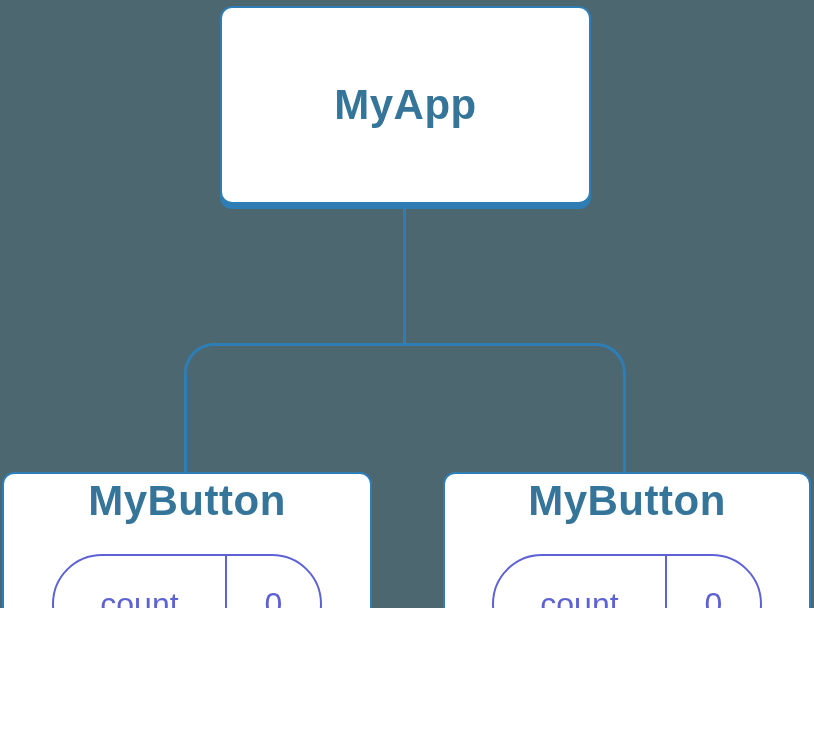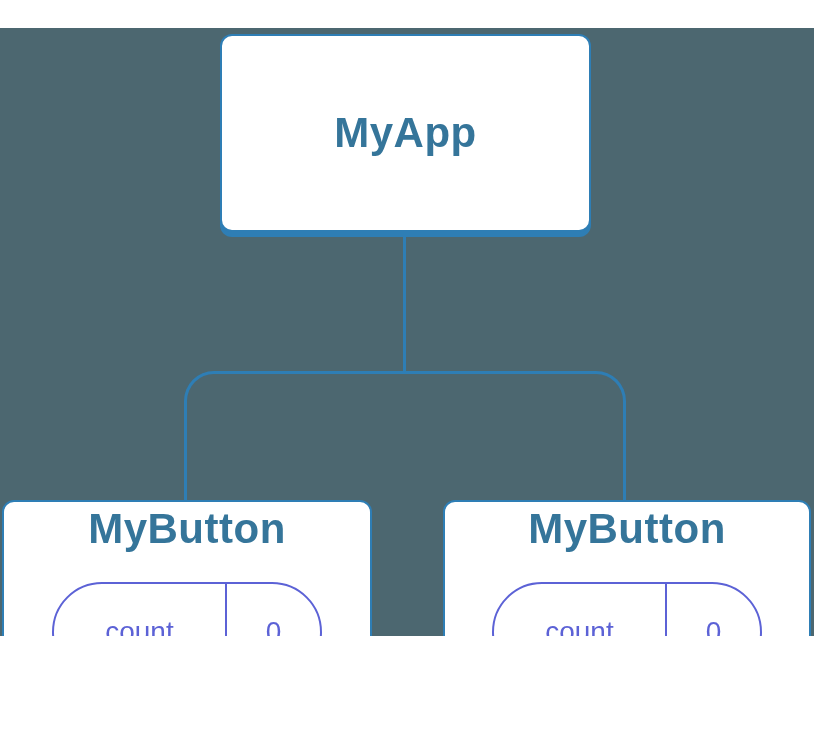--- a/index.html
+++ b/index.html
@@ -12,21 +12,20 @@
   * { margin: 0; padding: 0; box-sizing: border-box; }
   html, body {
     width: 814px; height: 734px;
     font-family: "Liberation Sans", "DejaVu Sans", sans-serif;
   }
   .canvas {
     position: relative;
     width: 814px; height: 608px;
     background: var(--background);
     overflow: hidden;
-    margin-top: 28px;
   }
   .node {
     position: absolute;
     background: var(--node-fill);
     border: 2px solid var(--stroke);
     border-radius: 12px;
     box-shadow: 0 5px 0 0 var(--stroke);
   }
   .node-label {
     color: var(--node-text);
@@ -64,21 +63,21 @@
   .child-node.right { left: 443px; width: 368px; }
   .child-node .node-label { height: 56px; }
   .state-pill {
     margin-top: 24px;
     width: 270px; height: 100px;
     border: 2px solid var(--state);
     border-radius: 50px;
     display: flex;
     overflow: hidden;
     color: var(--state);
-    font-size: 28px;
+    font-size: 32px;
     background: var(--node-fill);
   }
   .state-key-cell {
     flex: 0 0 65%;
     border-right: 2px solid var(--state);
     display: flex; align-items: center; justify-content: center;
   }
   .state-value-cell {
     flex: 1 1 auto;
     display: flex; align-items: center; justify-content: center;

